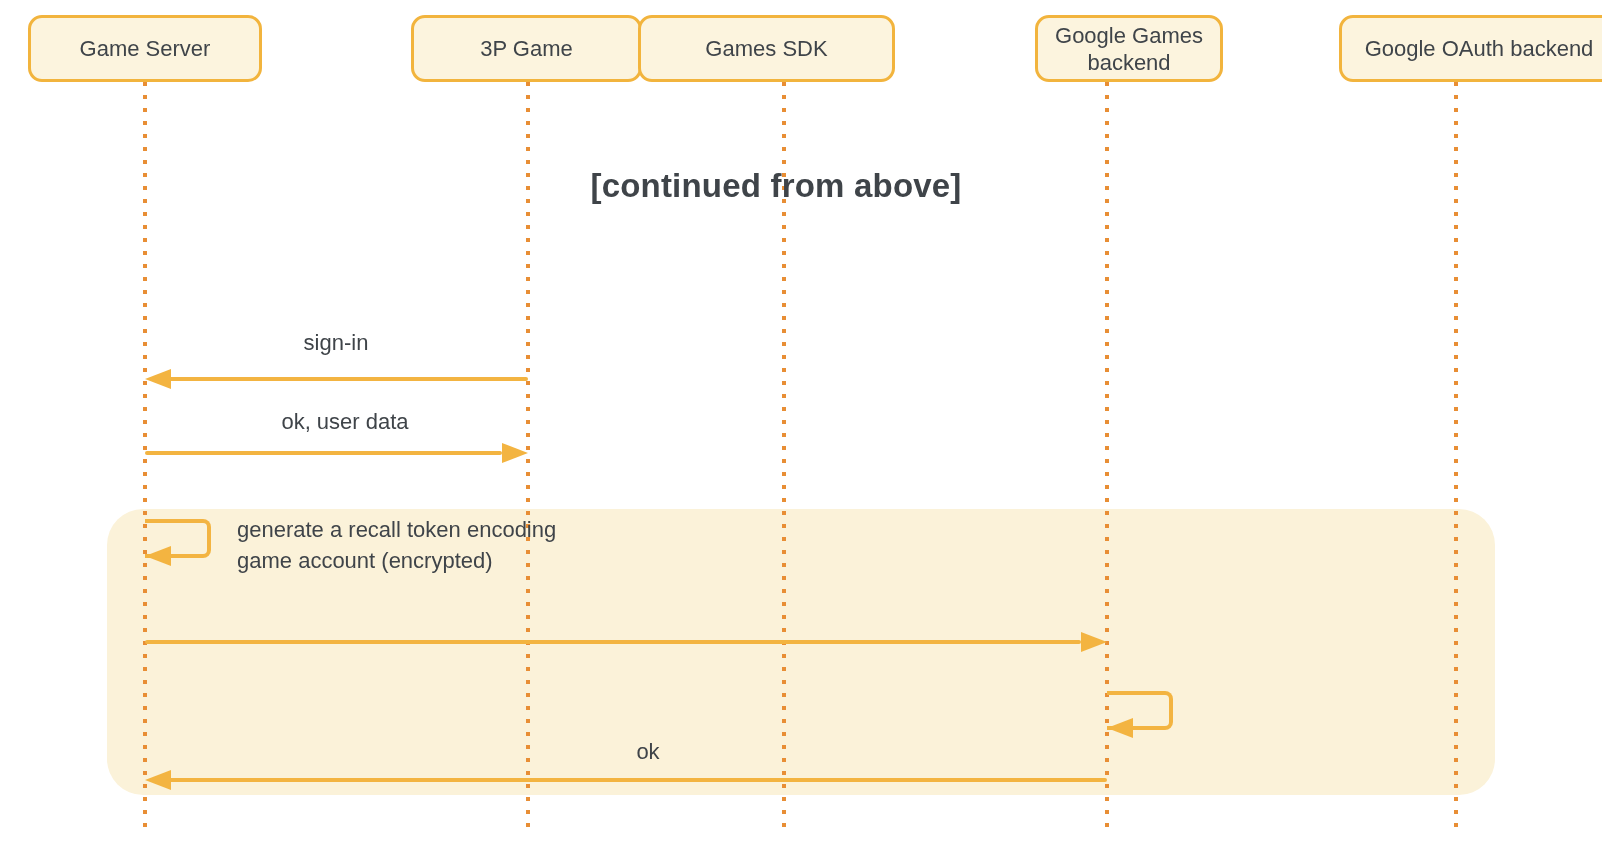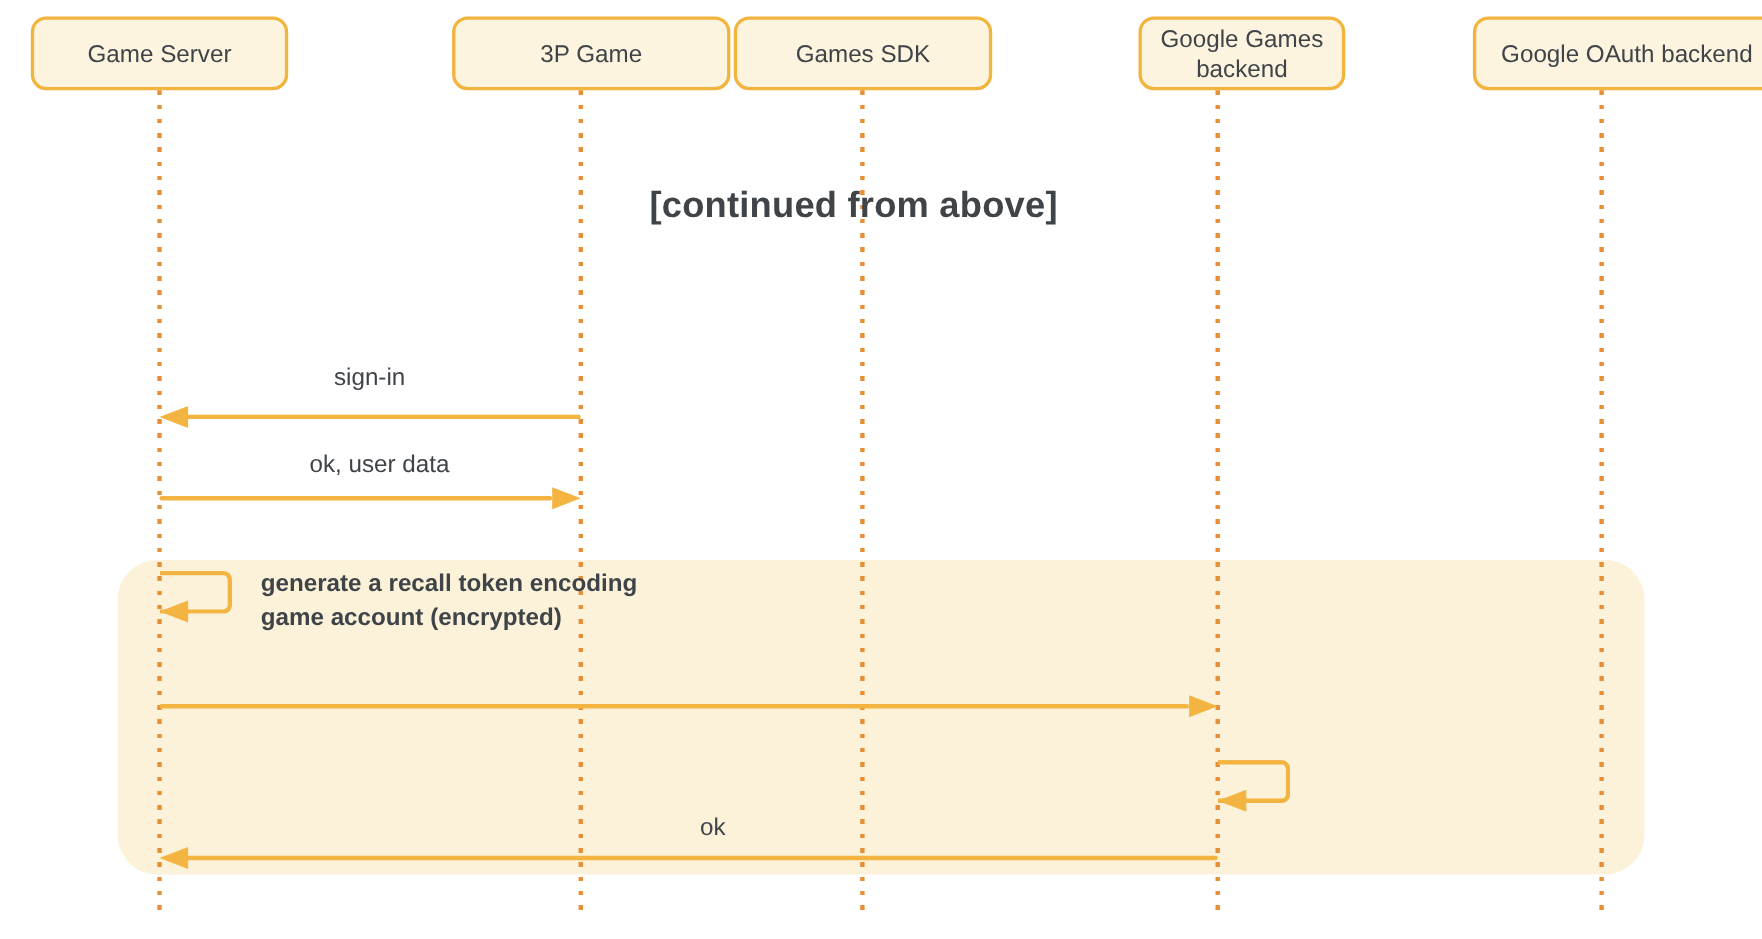--- a/index.html
+++ b/index.html
@@ -35,21 +35,21 @@
   .ah-left{border-right:26px solid var(--arrow);}
   .ah-right{border-left:26px solid var(--arrow);}
   .msg-label{
     position:absolute;font-size:22px;color:var(--text);white-space:nowrap;
     transform:translate(-50%,-50%);z-index:2;
   }
   .self-loop{
     position:absolute;width:66px;height:39px;box-sizing:border-box;
     border:4px solid var(--arrow);border-left:none;border-radius:0 8px 8px 0;z-index:2;
   }
-  .self-label{position:absolute;font-size:22px;color:var(--text);white-space:nowrap;z-index:2;font-weight:bold;}
+  .self-label{position:absolute;font-size:22px;color:var(--text);white-space:nowrap;z-index:2;}
   .self-label div{line-height:31px;}
   .self-label.tight div{line-height:29px;}
   .note{
     position:absolute;transform:translate(-50%,-50%);font-size:33px;font-weight:bold;
     color:var(--text);z-index:2;white-space:nowrap;letter-spacing:.2px;
   }
 </style>
 </head>
 <body>
 
@@ -59,24 +59,24 @@
 
   <div class="lifeline" style="left:143px"></div>
   <div class="lifeline" style="left:526px"></div>
   <div class="lifeline" style="left:782px"></div>
   <div class="lifeline" style="left:1105px"></div>
   <div class="lifeline" style="left:1454px"></div>
 
   <div class="actor" style="left:28px;width:234px">
     <span>Game Server</span>
   </div>
-  <div class="actor" style="left:411px;width:253px">
+  <div class="actor" style="left:411px;width:231px">
     <span>3P Game</span>
   </div>
-  <div class="actor" style="left:667px;width:235px">
+  <div class="actor" style="left:638px;width:257px">
     <span>Games SDK</span>
   </div>
   <div class="actor" style="left:1035px;width:188px">
     <span>Google Games backend</span>
   </div>
   <div class="actor" style="left:1339px;width:280px">
     <span>Google OAuth backend</span>
   </div>
 
   <div class="note" style="left:776px;top:186px">[continued from above]</div>

